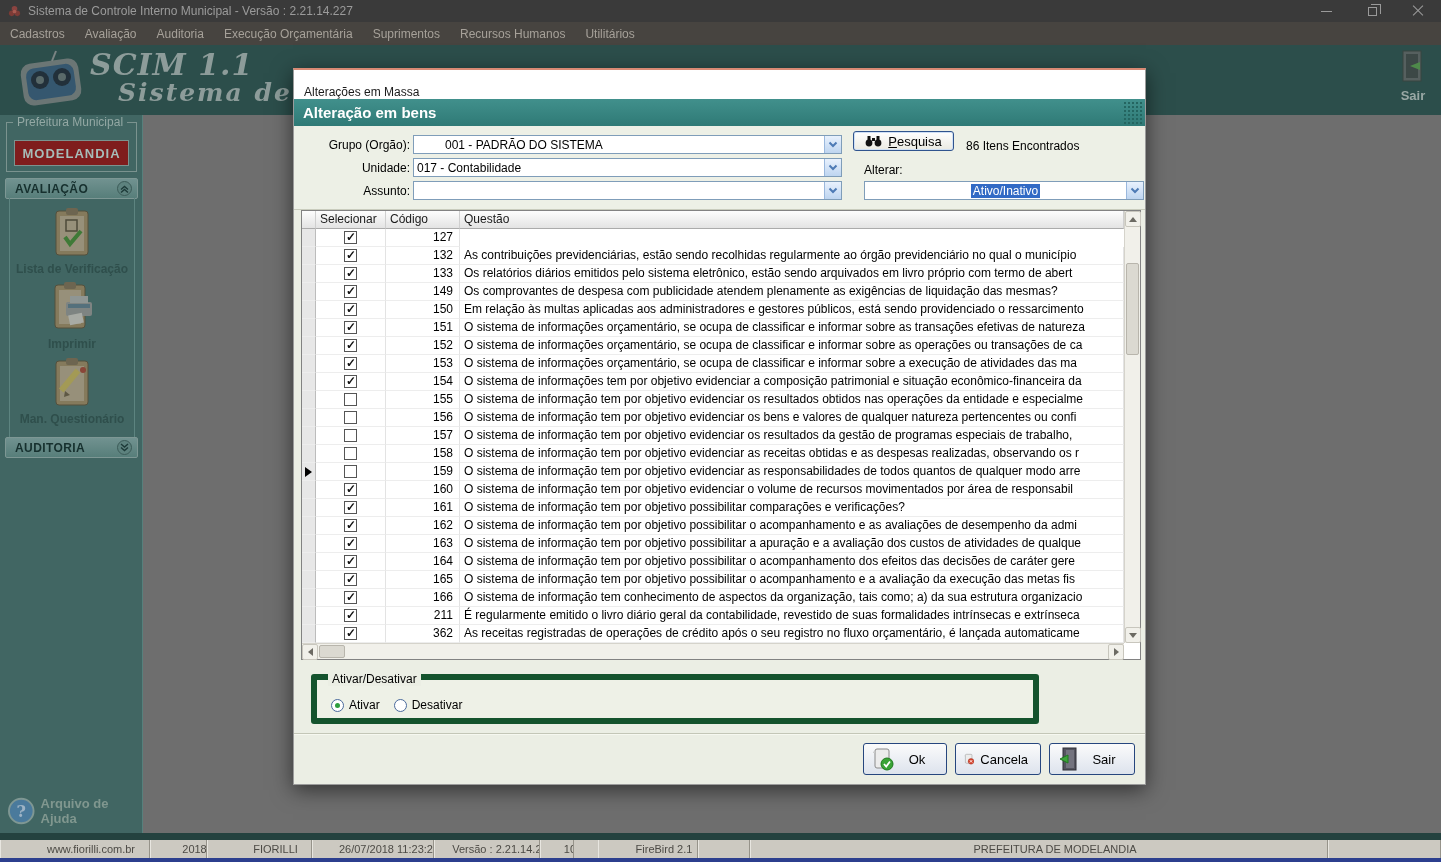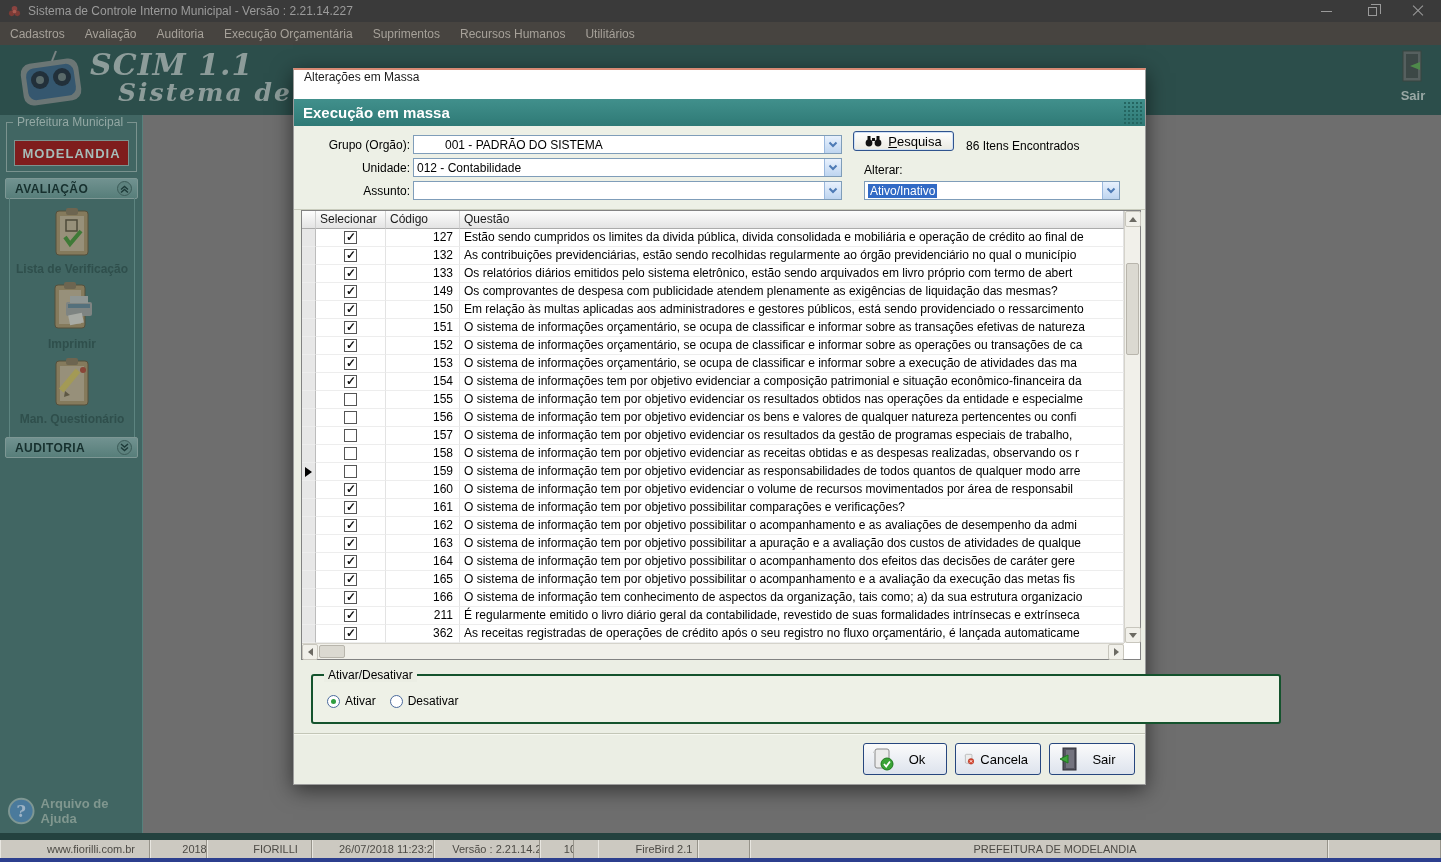--- a/index.html
+++ b/index.html
@@ -65,21 +65,21 @@
   .status-cell:nth-child(1){width:150px;} .status-cell:nth-child(2){width:57px;}
   .status-cell:nth-child(3){width:105px;} .status-cell:nth-child(4){width:122px;}
   .status-cell:nth-child(5){width:106px;} .status-cell:nth-child(6){width:30px;}
   .status-cell:nth-child(7){width:100px;margin-left:24px;} .status-cell:nth-child(8){width:52px;}
   .status-cell:nth-child(9){width:578px;} .status-cell:nth-child(10){flex:1;}
   .strip-blue { position:absolute; left:0; top:858px; width:1441px; height:4px; background:#2c3f8e; }
 
   
   .dialog { position:absolute; left:293px; top:68px; width:853px; height:717px; background:#ebeee4;
     border:1px solid #9b9b9b; border-top:2px solid #d98a74; box-shadow:0 5px 20px rgba(0,0,0,.55); }
-  .dlg-title { height:29px; background:#ffffff; display:flex; align-items:flex-start; padding-left:10px;
+  .dlg-title { height:29px; background:#ffffff; display:flex; align-items:flex-end; padding-left:10px;
     font-size:12px; color:#1a1a1a; }
   .dlg-band { position:relative; height:27px; background:linear-gradient(180deg,#41908c,#2f7a76);
     display:flex; align-items:center; padding-left:9px; color:#ffffff; font-weight:bold; font-size:15px; }
   .dlg-band .dots { position:absolute; right:2px; top:2px; width:20px; height:23px;
     background-image:radial-gradient(#246560 1px, transparent 1.2px); background-size:4px 4px; }
   .dlg-form { position:relative; height:84px; background:#edf0e6; border-bottom:1px solid #c9ccbd; }
   .f-label { position:absolute; left:20px; width:96px; text-align:right; font-size:12px; color:#000; }
   .combo { position:absolute; height:19px; background:#fff; border:1px solid #7f9db9; font-size:12px;
     display:flex; align-items:center; padding-left:3px; }
   .combo-btn { position:absolute; right:0; top:0; width:17px; height:17px;
@@ -128,22 +128,22 @@
   .tri-up { border-left:4px solid transparent; border-right:4px solid transparent; border-bottom:5px solid #6c6a63; }
   .tri-dn { border-left:4px solid transparent; border-right:4px solid transparent; border-top:5px solid #6c6a63; }
   .tri-lf { border-top:4px solid transparent; border-bottom:4px solid transparent; border-right:5px solid #6c6a63; }
   .tri-rt { border-top:4px solid transparent; border-bottom:4px solid transparent; border-left:5px solid #6c6a63; }
   .v-thumb { position:absolute; left:1px; top:52px; width:13px; height:92px; background:#dbd9d1;
     border:1px solid #b8b5ac; border-radius:2px; }
   .h-thumb { position:absolute; left:17px; top:1px; width:26px; height:13px; background:#dbd9d1;
     border:1px solid #b8b5ac; border-radius:2px; }
 
   
-  .groupbox { position:absolute; left:17px; top:604px; width:970px; height:50px;
-    border:2px solid #14532d; border-radius:3px; background:#eef1e7; }
+  .groupbox { position:absolute; left:17px; top:604px; width:728px; height:50px;
+    border:6px solid #14532d; border-radius:3px; background:#eef1e7; }
   .groupbox .legend { position:absolute; left:11px; top:-8px; background:#ebeee4; padding:0 4px;
     font-size:12px; color:#000; }
   .radio-row { position:absolute; left:14px; top:18px; display:flex; align-items:flex-start; gap:14px;
     font-size:12px; color:#000; }
   .radio { display:flex; align-items:center; gap:5px; }
   .rb { width:13px; height:13px; border-radius:50%; background:#fff; border:1px solid #4a6a9c;
     position:relative; }
   .rb.selected::after { content:""; position:absolute; left:3px; top:3px; width:5px; height:5px;
     border-radius:50%; background:#2f9e3f; }
   .sep { position:absolute; left:0; top:663px; width:100%; height:2px;
@@ -295,38 +295,38 @@
   <div class="status-cell">PREFEITURA DE MODELANDIA</div>
   <div class="status-cell"></div>
 </div>
 <div class="strip-blue"></div>
 
 <div class="dialog">
   <div class="dlg-title">
     <span>Alterações em Massa</span>
   </div>
   <div class="dlg-band">
-    <span>Execução em massa</span>
+    <span>Alteração em bens</span>
     <span class="dots"></span>
   </div>
 
   <div class="dlg-form">
     <div class="f-label" style="top:12px;">Grupo (Orgão):</div>
     <div class="combo" style="left:119px; top:9px; width:429px;padding-left:31px;">
       <span>001 - PADRÃO DO SISTEMA</span>
       <span class="combo-btn">
         <svg width="10" height="7" viewBox="0 0 10 7">
             <path d="M1.5 1.5 L5 5 L8.5 1.5" stroke="#4d7ab5" stroke-width="2" fill="none"></path>
           </svg>
       </span>
     </div>
 
     <div class="f-label" style="top:35px;">Unidade:</div>
     <div class="combo" style="left:119px; top:32px; width:429px;">
-      <span>012 - Contabilidade</span>
+      <span>017 - Contabilidade</span>
       <span class="combo-btn">
         <svg width="10" height="7" viewBox="0 0 10 7">
             <path d="M1.5 1.5 L5 5 L8.5 1.5" stroke="#4d7ab5" stroke-width="2" fill="none"></path>
           </svg>
       </span>
     </div>
 
     <div class="f-label" style="top:58px;">Assunto:</div>
     <div class="combo" style="left:119px; top:55px; width:429px;">
       <span></span>
@@ -343,21 +343,21 @@
           <circle cx="13" cy="8" r="3.4" fill="#111"></circle>
         <rect x="2.5" y="1" width="3" height="5" fill="#111"></rect>
           <rect x="11.5" y="1" width="3" height="5" fill="#111"></rect>
         <rect x="7" y="3" width="3" height="3" fill="#111"></rect>
       </svg>
       <span class="txt fl-und">Pesquisa</span>
     </div>
     <div class="results">86 Itens Encontrados</div>
 
     <div class="alterar-lbl">Alterar:</div>
-    <div class="combo" style="left:570px; top:55px; width:256px;">
+    <div class="combo" style="left:570px; top:55px; width:280px;justify-content:center;">
       <span class="hl">Ativo/Inativo</span>
       <span class="combo-btn">
         <svg width="10" height="7" viewBox="0 0 10 7">
             <path d="M1.5 1.5 L5 5 L8.5 1.5" stroke="#4d7ab5" stroke-width="2" fill="none"></path>
           </svg>
       </span>
     </div>
   </div>
 
   <div class="grid">
@@ -367,21 +367,20 @@
       <div class="hc c-cod">Código</div>
       <div class="hc c-que">Questão</div>
     </div>
     <div class="g-body">
         <div class="g-row">
     <div class="cell c-ind2"></div>
     <div class="cell c-sel2">
       <span class="cb checked"></span>
     </div>
     <div class="cell c-cod2">127</div>
-    <div class="cell c-que2">Estão sendo cumpridos os limites da divida pública, divida consolidada e mobiliária e operação de crédito ao final de</div>
   </div>
         <div class="g-row">
     <div class="cell c-ind2"></div>
     <div class="cell c-sel2">
       <span class="cb checked"></span>
     </div>
     <div class="cell c-cod2">132</div>
     <div class="cell c-que2">As contribuições previdenciárias, estão sendo recolhidas regularmente ao órgão previdenciário no qual o município</div>
   </div>
         <div class="g-row">

